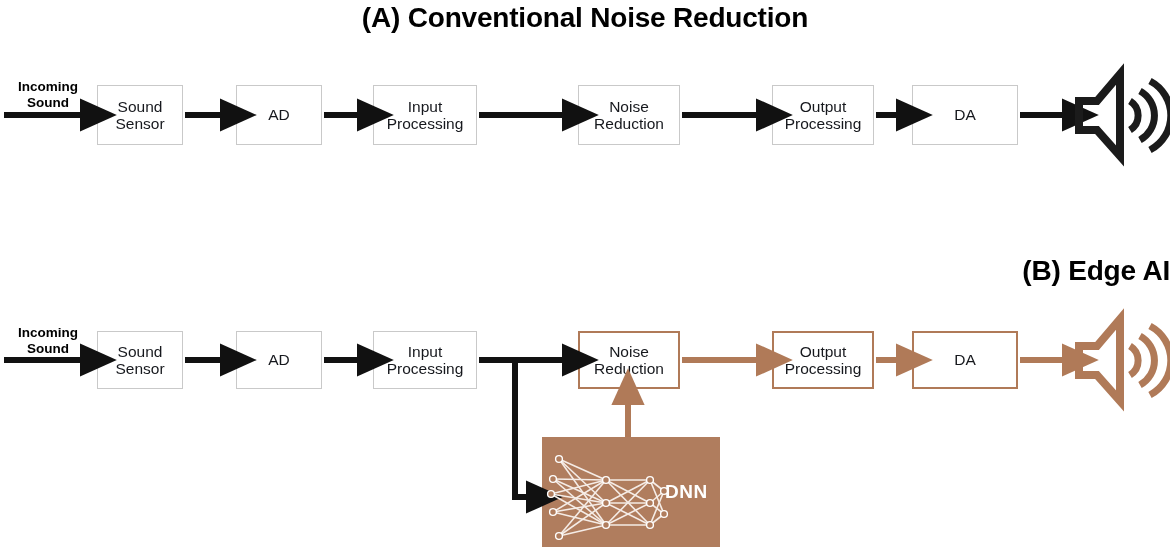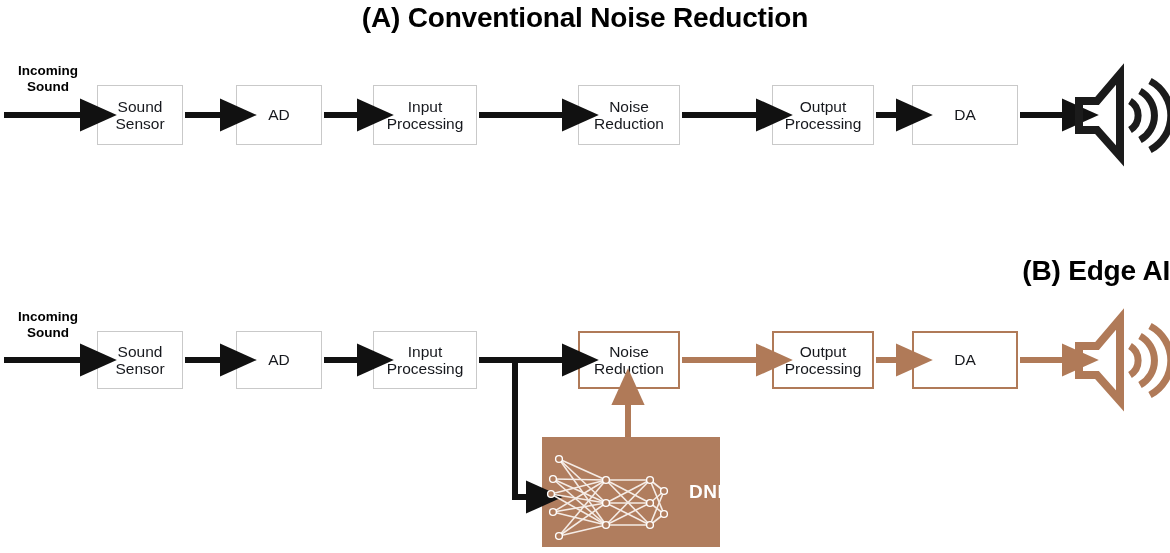--- a/index.html
+++ b/index.html
@@ -40,20 +40,21 @@
   .box-brown{border:2px solid #b07a58;}
 
   .in-label{
     position:absolute;
     font-size:13.5px;
     font-weight:bold;
     color:#000000;
     text-align:center;
     line-height:1.15;
     white-space:nowrap;
+    margin-top:16px;
   }
 
   .dnn-box{
     position:absolute;
     background:#b07d5e;
     box-sizing:border-box;
   }
   .dnn-label{
     position:absolute;
     color:#ffffff;
@@ -157,21 +158,21 @@
     </div>
   </div>
 
   <div class="node-box box-brown" style="left:912px;top:331px;width:106px;height:58px;">
     <div>
       <div>DA</div>
     </div>
   </div>
 
   <div class="dnn-box" style="left:542px;top:437px;width:178px;height:110px;"></div>
-  <div class="dnn-label" style="left:665px;top:481px;margin-left:24px;">DNN</div>
+  <div class="dnn-label" style="left:665px;top:481px;">DNN</div>
 
   <svg class="overlay" viewBox="0 0 1170 553">
     <defs>
       <marker id="arrK" markerWidth="7" markerHeight="7" refX="0.4" refY="3" orient="auto" markerUnits="strokeWidth">
         <path d="M0,0.2 L0,5.8 L6.2,3 z" fill="#111111"></path>
       </marker>
       <marker id="arrB" markerWidth="7" markerHeight="7" refX="0.4" refY="3" orient="auto" markerUnits="strokeWidth">
         <path d="M0,0.2 L0,5.8 L6.2,3 z" fill="#b07a58"></path>
       </marker>
     </defs>

